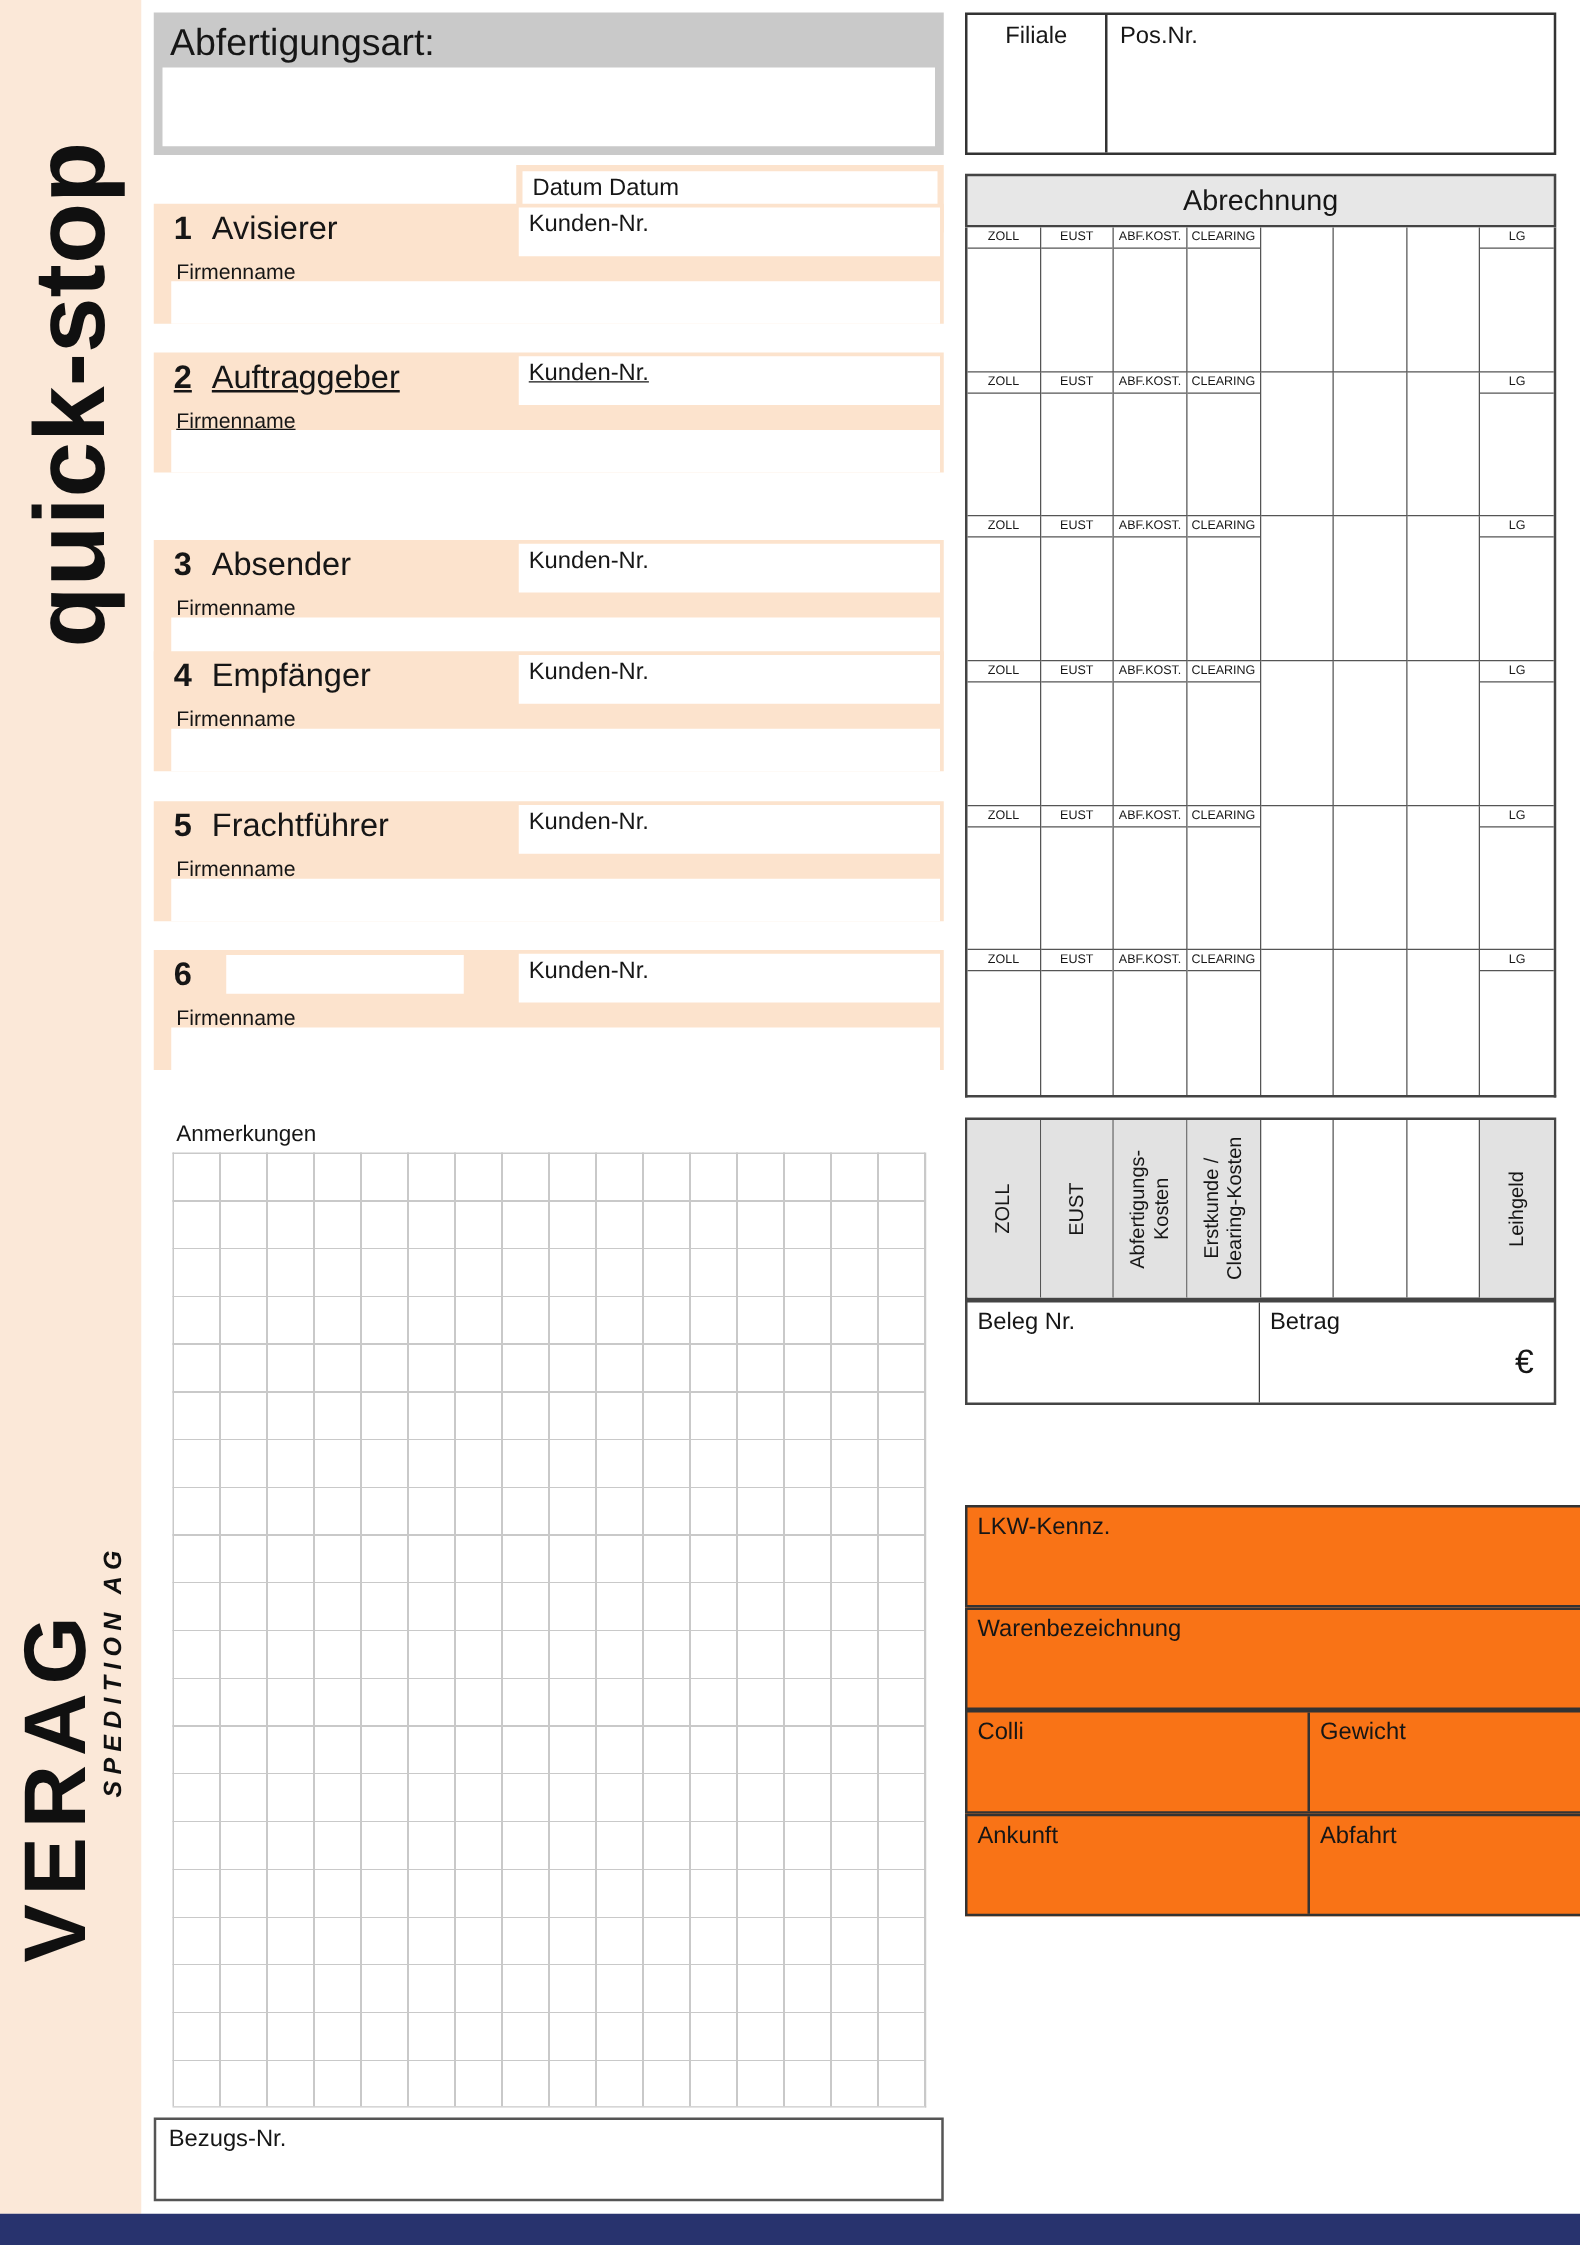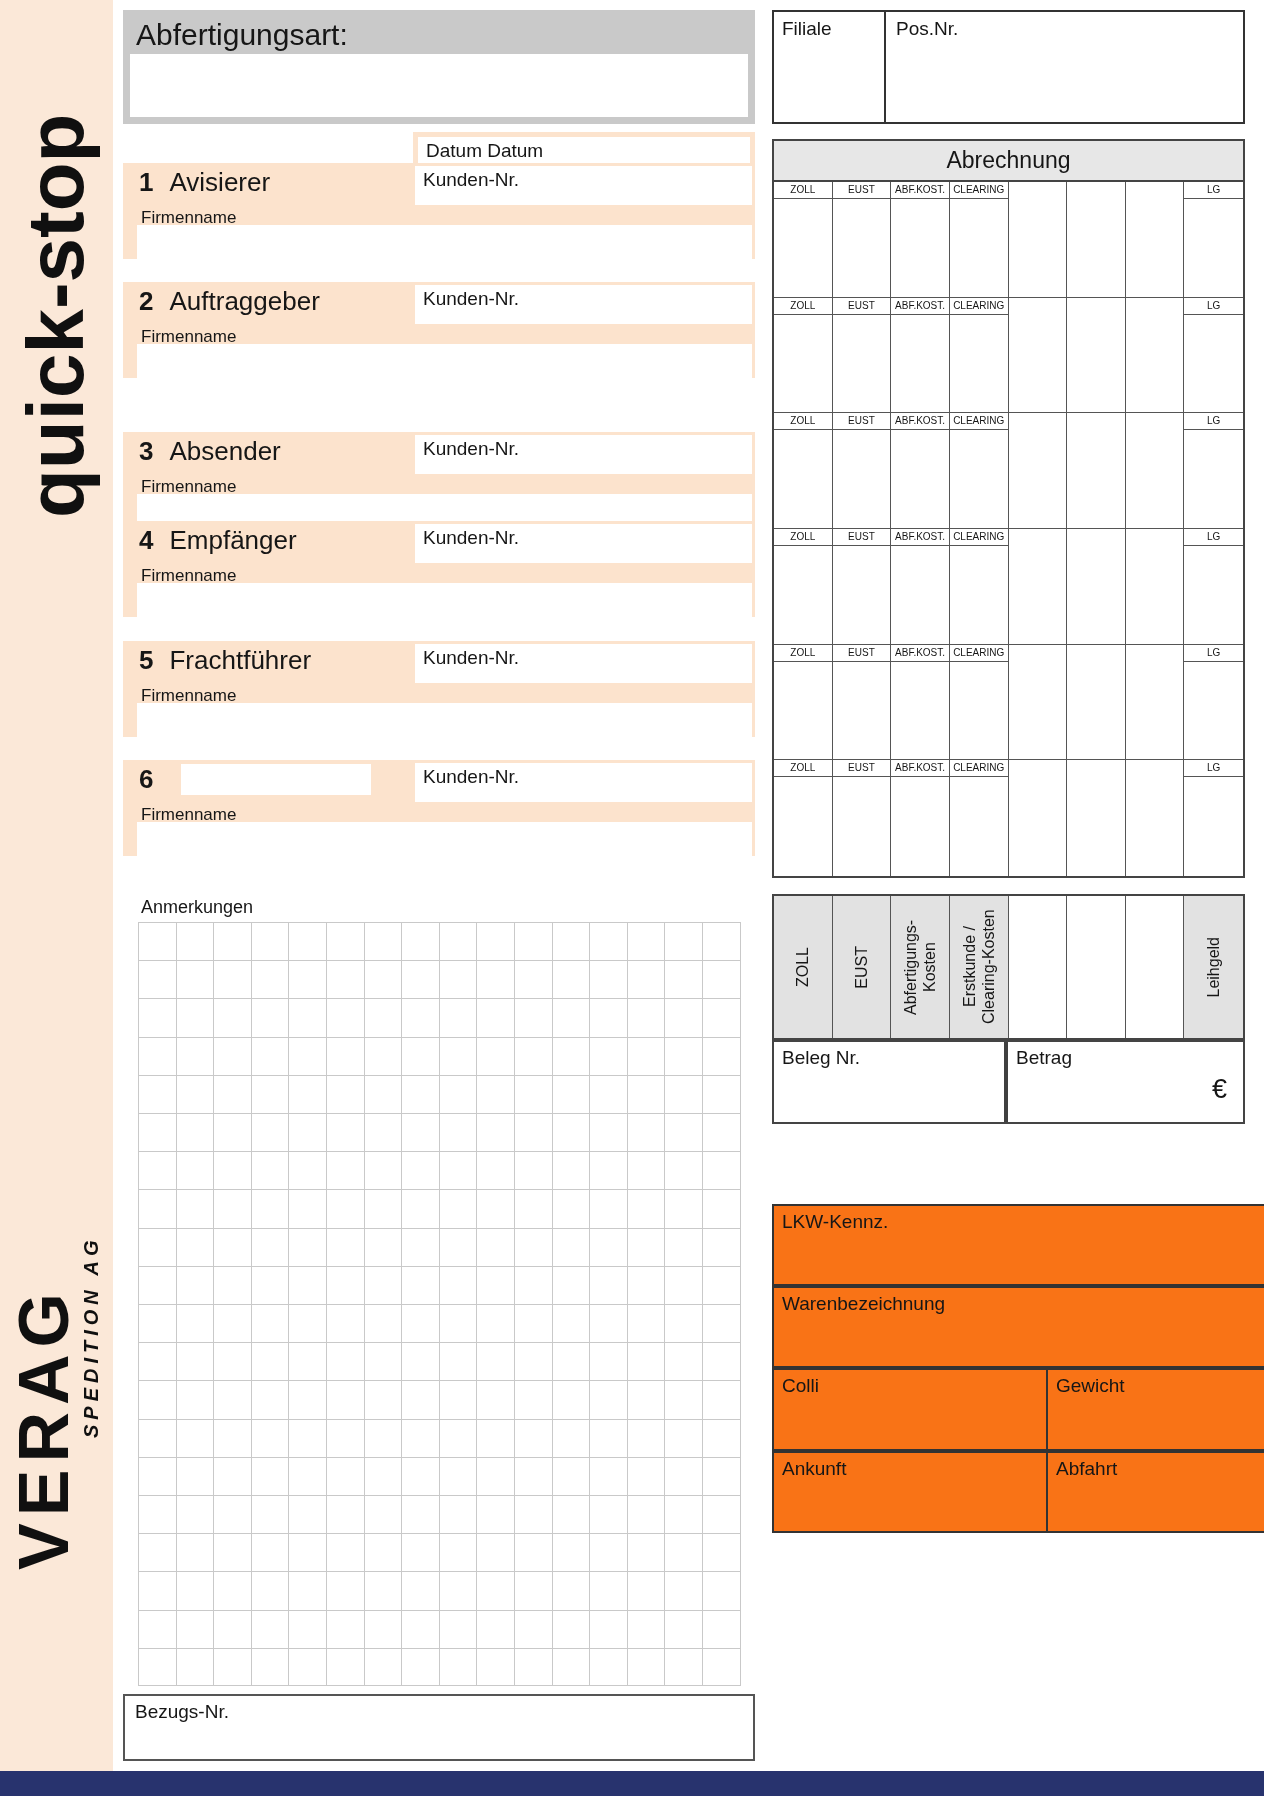--- a/index.html
+++ b/index.html
@@ -13,21 +13,21 @@
   .brand-verag { position: absolute; left: 4px; top: 1225px; height: 345px; font-size: 70px; font-weight: bold; letter-spacing: 7px; color: #101010; }
   .brand-sub { position: absolute; left: 80px; top: 1198px; height: 240px; font-size: 20px; font-weight: bold; font-style: italic; letter-spacing: 5px; color: #101010; }
   .bottom-bar { position: absolute; left: 0; top: 1771px; width: 1264px; height: 25px; background: #28336e; }
 
   
   .abf-box { position: absolute; left: 123px; top: 10px; width: 632px; height: 114px; background: #c9c9c9; }
   .abf-box .title { position: absolute; left: 13px; top: 8px; font-size: 30px; }
   .abf-input { position: absolute; left: 7px; right: 7px; top: 44px; bottom: 7px; background: #ffffff; }
 
   .filiale-box { position: absolute; left: 772px; top: 10px; width: 473px; height: 114px; border: 2px solid #333; display: flex; background: #fff; }
-  .filiale-cell { width: 112px; border-right: 2px solid #333; padding: 6px 8px; font-size: 19px; }
+  .filiale-cell { width: 112px; border-right: 2px solid #333; padding: 6px 8px; font-size: 19px; text-align: center; }
   .posnr-cell { flex: 1; padding: 6px 10px; font-size: 19px; }
 
   .aviso-box { position: absolute; left: 413px; top: 132px; width: 342px; height: 54px; background: #fce3cd; padding: 5px; }
   .aviso-inner { width: 100%; height: 100%; background: #fff; padding: 3px 8px; font-size: 19px; }
 
   .abrechnung { position: absolute; left: 772px; top: 139px; width: 473px; height: 43px; background: #e7e7e7; border: 2px solid #444; text-align: center; font-size: 23px; line-height: 39px; }
 
   
   .charge-table { position: absolute; left: 772px; top: 182px; width: 473px; height: 696px; border: 2px solid #444; border-top: none; background: #fff; display: grid; grid-template-columns: repeat(8, 1fr); grid-template-rows: repeat(6, 1fr); }
   .ccell { border-right: 1px solid #555; border-bottom: 1px solid #555; }
@@ -55,21 +55,21 @@
 
   
   .vertical-row { position: absolute; left: 772px; top: 894px; width: 473px; height: 146px; border: 2px solid #444; display: grid; grid-template-columns: repeat(8, 1fr); background: #fff; }
   .vcell { border-right: 1px solid #555; display: flex; align-items: center; justify-content: center; }
   .vcell:last-child { border-right: none; }
   .vcell.filled { background: #e2e2e2; }
   .vlabel { writing-mode: vertical-rl; transform: rotate(180deg); font-size: 16px; line-height: 1.2; text-align: center; max-height: 138px; }
 
   
   .beleg-row { position: absolute; left: 772px; top: 1040px; width: 473px; height: 84px; border: 2px solid #444; display: flex; background: #fff; }
-  .beleg-cell { width: 234px; border-right: 4px solid #404040; padding: 5px 8px; font-size: 19px; }
+  .beleg-cell { width: 234px; border-right: 1px solid #404040; padding: 5px 8px; font-size: 19px; }
   .betrag-cell { flex: 1; padding: 5px 8px; font-size: 19px; position: relative; }
   .euro { position: absolute; right: 16px; top: 32px; font-size: 27px; }
 
   
   .rbox { position: absolute; left: 772px; width: 550px; border: 2px solid #333; background: #f97316; font-size: 19px; }
   .rbox .lbl { padding: 5px 8px; }
   .rsplit { display: flex; height: 100%; }
   .rsplit > div { flex: 1; padding: 5px 8px; }
   .rsplit > div:first-child { border-right: 2px solid #333; }
   .stack2 > div { padding: 5px 8px; }
@@ -219,21 +219,21 @@
 
   <div id="party-rows">
       <div class="party" style="top: 163px;">
         <div class="party-top">
           <div class="party-title"><span class="pnum">1</span><span class="pname">Avisierer</span></div>
           <div class="kunden"><span>Kunden-Nr.</span></div>
         </div>
         <div class="firma-label">Firmenname</div>
         <div class="firma-input"></div>
       </div>
-      <div class="party" style="top: 282px;">
+      <div class="party" style="top: 282px; text-decoration: underline;">
         <div class="party-top">
           <div class="party-title"><span class="pnum">2</span><span class="pname">Auftraggeber</span></div>
           <div class="kunden"><span>Kunden-Nr.</span></div>
         </div>
         <div class="firma-label">Firmenname</div>
         <div class="firma-input"></div>
       </div>
       <div class="party" style="top: 402px; margin-top: 30px;">
         <div class="party-top">
           <div class="party-title"><span class="pnum">3</span><span class="pname">Absender</span></div>

